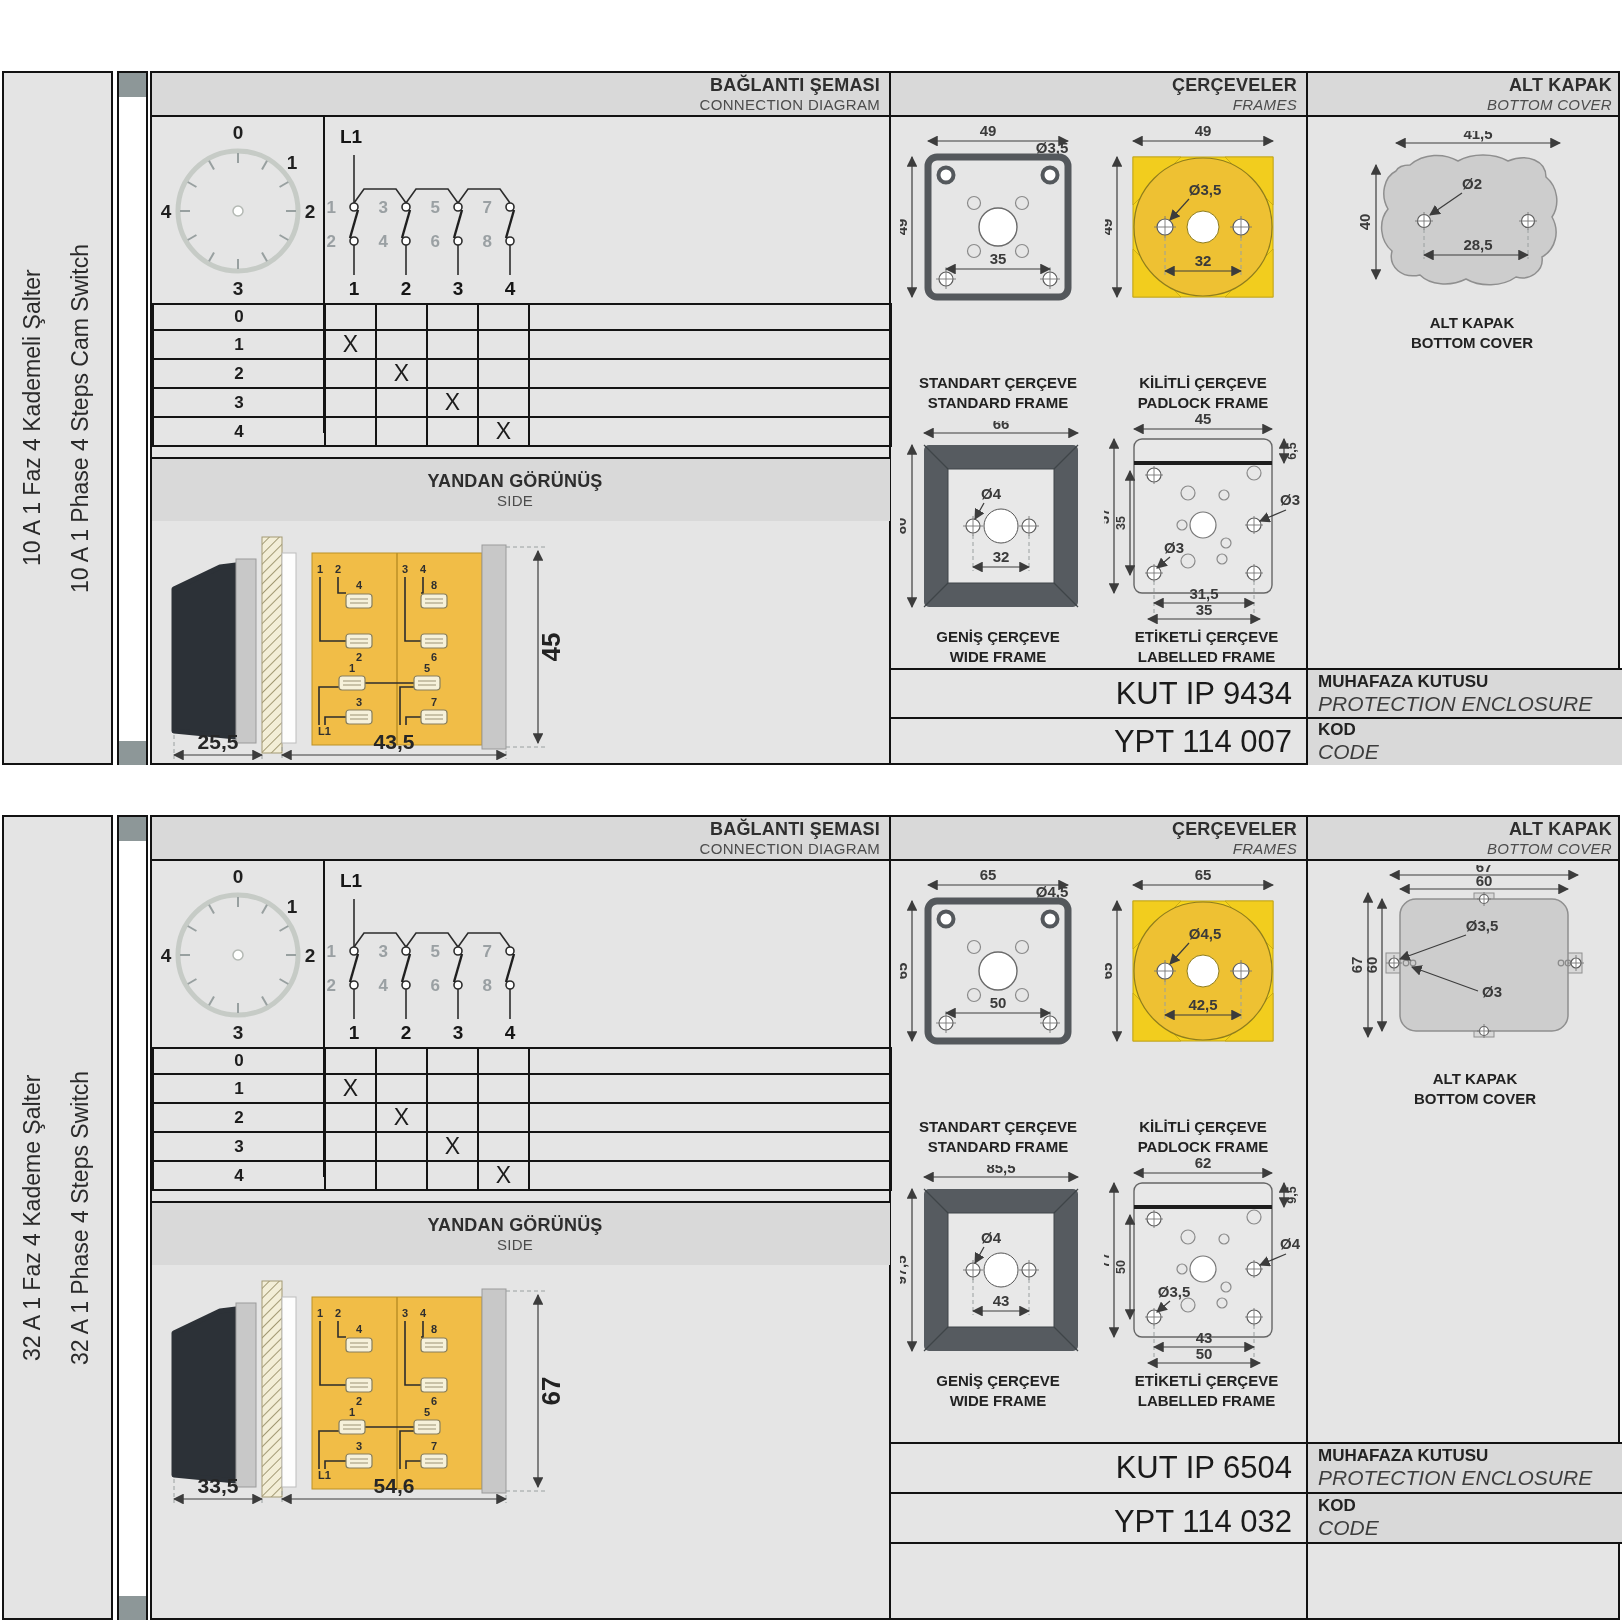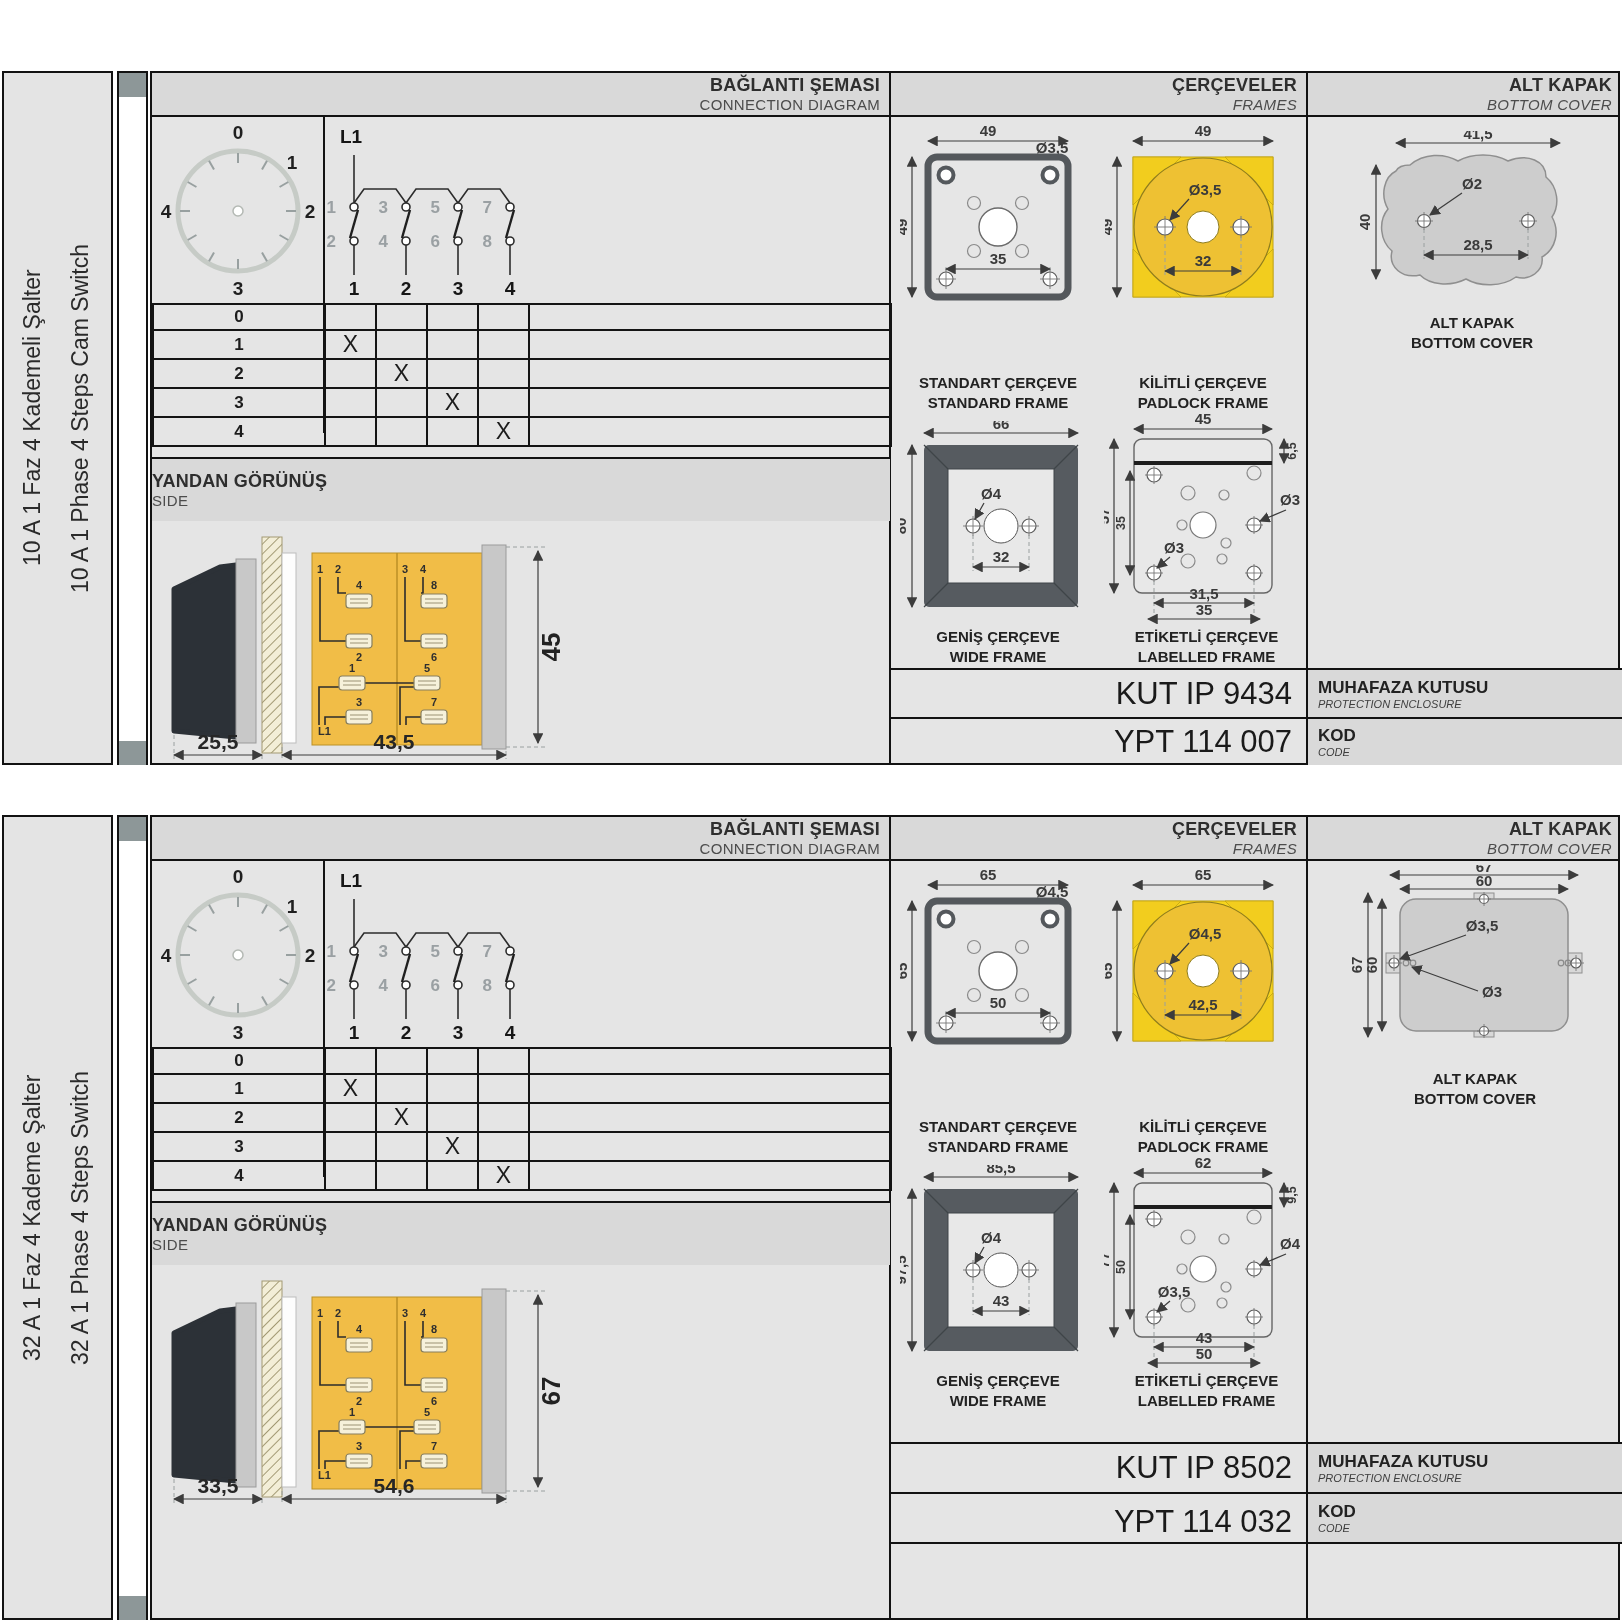--- a/index.html
+++ b/index.html
@@ -21,32 +21,32 @@
   .hline{position:absolute;height:2px;background:#121212}
   .hdr{position:absolute;top:0;left:0;width:100%;height:44px;background:#d9d9d9;
        border-bottom:2px solid #121212;box-sizing:border-box}
   .hcell{position:absolute;top:0;height:100%;display:flex;flex-direction:column;
          align-items:flex-end;justify-content:center;padding-right:10px;box-sizing:border-box}
   .htr{font-size:18px;font-weight:bold;color:#2e2e2e;letter-spacing:.2px}
   .hen{font-size:15px;color:#4c4c4c;letter-spacing:.3px}
   .it{font-style:italic}
   .band{position:absolute;left:0;width:738px;height:64px;background:#d9d9d9;
         border-top:2px solid #121212;box-sizing:border-box;display:flex;flex-direction:column;
-        align-items:flex-start;justify-content:center;padding-right:12px}
+        align-items:center;justify-content:center;padding-right:12px}
   table.steps{position:absolute;left:0;top:230px;border-collapse:collapse;table-layout:fixed}
   table.steps td{border:2px solid #141414;height:24px;padding:0;text-align:center;
                  font-size:23px;color:#1c1c1c;overflow:hidden}
   table.steps td.lab{font-size:17px;font-weight:bold}
   .figcap{position:absolute;text-align:center;font-size:15px;font-weight:bold;color:#222;line-height:1.3}
   .codebig{position:absolute;display:flex;align-items:center;justify-content:flex-end;
            padding-right:14px;font-size:31px;color:#1a1a1a;box-sizing:border-box}
   .codegray{position:absolute;background:#d9d9d9;display:flex;flex-direction:column;
             justify-content:center;padding-left:10px;box-sizing:border-box}
   .cg1{font-size:17px;font-weight:bold;color:#222}
-  .cg2{font-size:11px;font-style:italic;color:#3d3d3d}
+  .cg2{font-size:21px;font-style:italic;color:#3d3d3d}
   svg text{font-family:"Liberation Sans",sans-serif}
   .dim{stroke:#3c3c3c;stroke-width:1.2;fill:none;marker-start:url(#arw);marker-end:url(#arw)}
   .ld{stroke:#3c3c3c;stroke-width:1.2;fill:none;marker-end:url(#arw)}
   .ext{stroke:#9aa0a0;stroke-width:1;stroke-dasharray:4 3;fill:none}
   .dt{font-size:15px;font-weight:600;fill:#3a3a3a}
   .dts{font-size:12.5px;font-weight:600;fill:#3a3a3a}
   .dtb{font-size:21px;font-weight:bold;fill:#262626}
   .dtbv{font-size:26px;font-weight:bold;fill:#222}
   .gnum{font-size:17px;font-weight:bold;fill:#9aa0a3}
   .bnum{font-size:19px;font-weight:bold;fill:#161616}
@@ -959,21 +959,21 @@
       <text class="dt" transform="rotate(-90 47 100)" x="47" y="100" text-anchor="middle">60</text>
     </svg>
     <div class="figcap" style="left:1178px;top:252px;width:290px">
       <div>ALT KAPAK</div>
       <div>BOTTOM COVER</div>
     </div>
 
     <div class="hline" style="left:738px;top:625px;width:732px"></div>
     <div class="hline" style="left:738px;top:675px;width:732px"></div>
     <div class="hline" style="left:738px;top:725px;width:732px"></div>
-    <div class="codebig" style="left:738px;top:627px;width:416px;height:48px">KUT IP 8502</div>
+    <div class="codebig" style="left:738px;top:627px;width:416px;height:48px">KUT IP 6504</div>
     <div class="codegray" style="left:1156px;top:627px;width:314px;height:48px">
       <div class="cg1">MUHAFAZA KUTUSU</div>
       <div class="cg2">PROTECTION ENCLOSURE</div>
     </div>
     <div class="codebig" style="left:738px;top:677px;width:416px;height:56px">YPT 114 032</div>
     <div class="codegray" style="left:1156px;top:677px;width:314px;height:48px">
       <div class="cg1">KOD</div>
       <div class="cg2">CODE</div>
     </div>
   </div>

